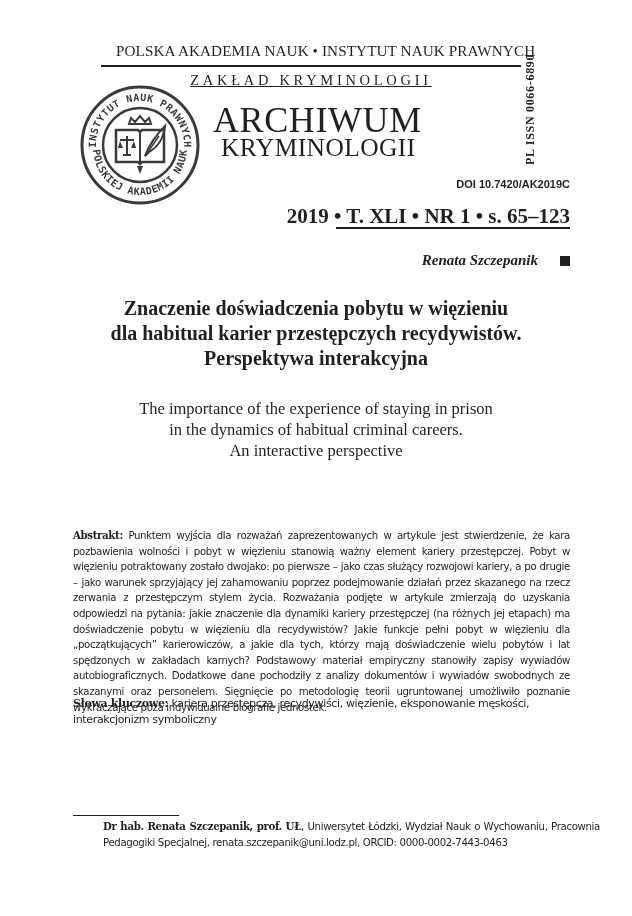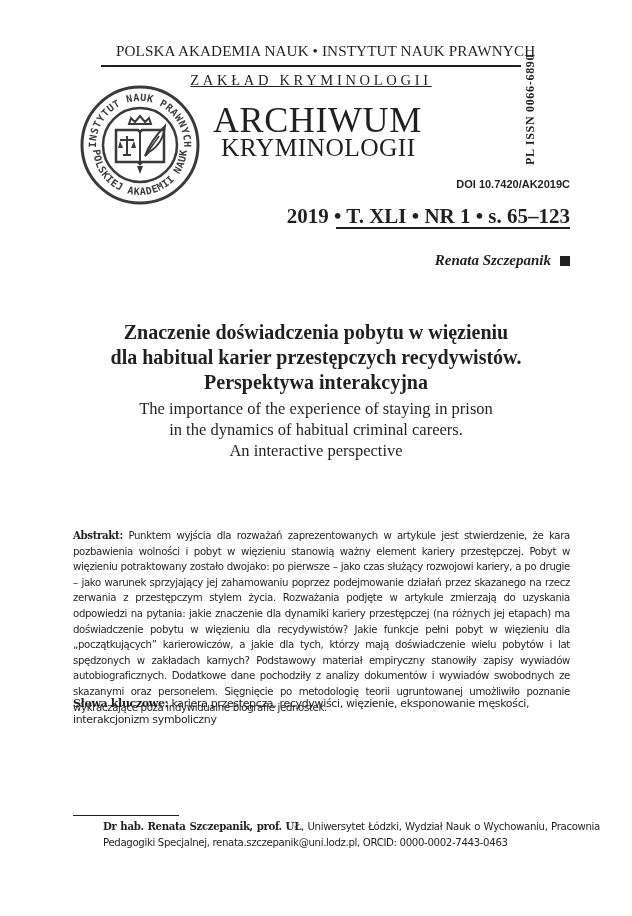--- a/index.html
+++ b/index.html
@@ -33,27 +33,27 @@
       position: absolute; right: 62px; top: 178px; font-family: "Liberation Sans", sans-serif;
       font-size: 11px; font-weight: bold; white-space: nowrap;
     }
     .issue {
       position: absolute; right: 62px; top: 204px; font-size: 21px; font-weight: bold; white-space: nowrap;
     }
     .rule-issue { position: absolute; left: 336px; top: 227px; width: 234px; height: 2px; background: #231f20; }
 
     .author {
       position: absolute; right: 62px; top: 252px; font-size: 15px; font-weight: bold;
-      font-style: italic; white-space: nowrap; display: flex; align-items: center; gap: 9px;
+      font-style: italic; white-space: nowrap; display: flex; align-items: center; gap: 22px;
     }
     .author .square { width: 10px; height: 10px; background: #231f20; display: inline-block; }
 
     .title-pl {
       position: absolute; left: 62px; top: 296px; width: 508px; text-align: center;
-      font-size: 20px; font-weight: bold; line-height: 25px; margin-top: 24px;
+      font-size: 20px; font-weight: bold; line-height: 25px;
     }
     .title-en {
       position: absolute; left: 62px; top: 398px; width: 508px; text-align: center;
       font-size: 16.5px; font-weight: normal; line-height: 21px;
     }
 
     .abstract {
       position: absolute; left: 73px; top: 492px; width: 497px;
       font-family: "DejaVu Sans", sans-serif; font-size: 10.2px; line-height: 15.6px;
       text-align: justify; letter-spacing: -0.35px; margin-top: 36px;

